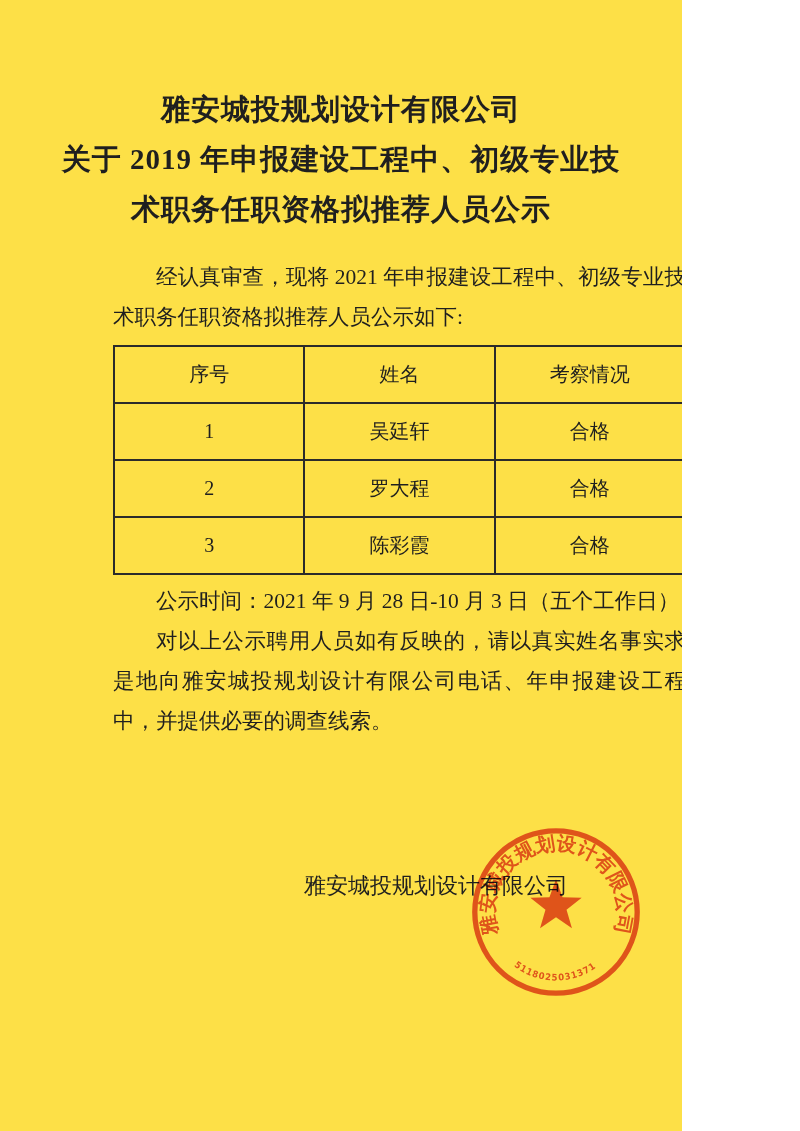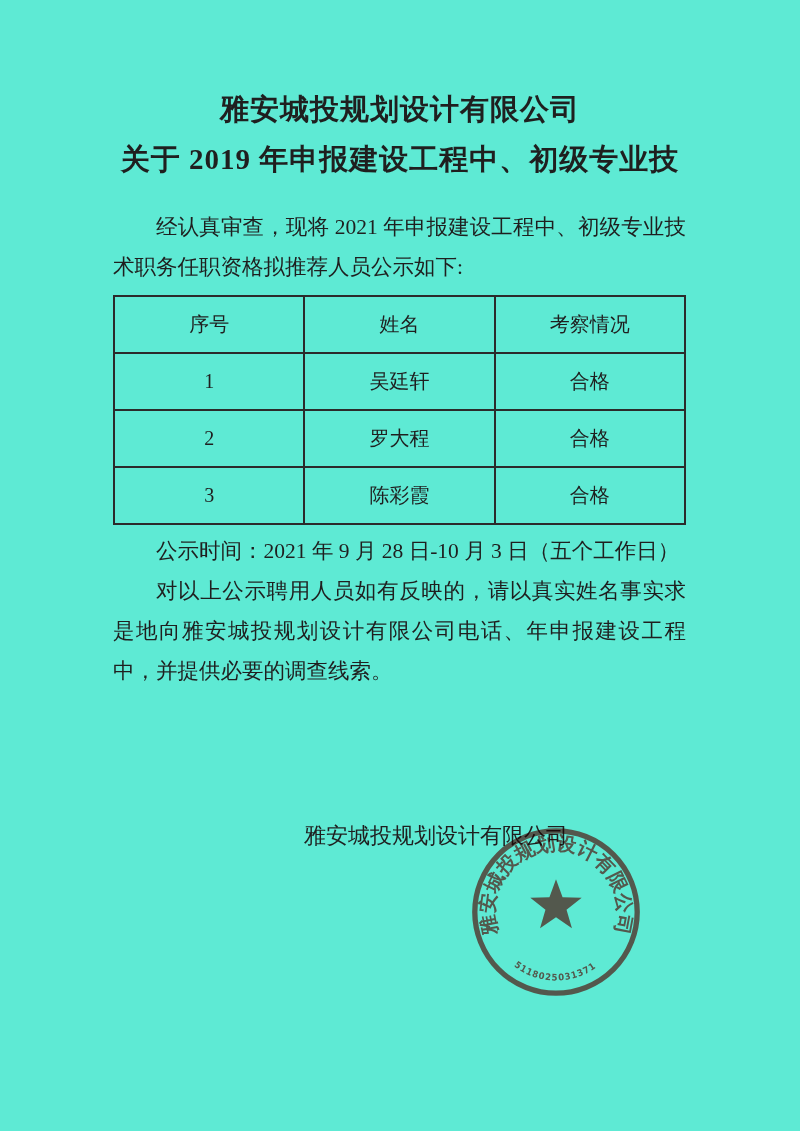--- a/index.html
+++ b/index.html
@@ -1,21 +1,21 @@
 <!DOCTYPE html>
 <html><head>
 <meta charset="utf-8">
 <style>
   * { box-sizing: border-box; }
   html, body { margin: 0; padding: 0; background: #ffffff; }
   .page {
     position: relative;
-    width: 800px;
+    width: 682px;
     height: 1131px;
-    background: #5eead4;
+    background: #fde047;
     color: #1f1f1f;
     font-family: "Liberation Serif", "DejaVu Serif", serif;
     overflow: hidden;
   }
   .doc-title {
     padding-top: 84px;
     text-align: center;
     font-weight: bold;
     font-size: 29px;
     line-height: 50px;
@@ -80,20 +80,21 @@
   .seal-number-text { font-family: "DejaVu Sans", sans-serif; font-weight: bold; font-size: 9.5px; letter-spacing: 1px; }
 </style>
 </head>
 <body>
 
 <div class="page">
 
   <div class="doc-title">
     <div>雅安城投规划设计有限公司</div>
     <div>关于 2019 年申报建设工程中、初级专业技</div>
+    <div>术职务任职资格拟推荐人员公示</div>
   </div>
 
   <div class="content">
 
     <p class="para intro">经认真审查，现将 2021 年申报建设工程中、初级专业技术职务任职资格拟推荐人员公示如下:</p>
 
     <table class="notice-table">
       <thead>
         <tr>
           <th>序号</th>

